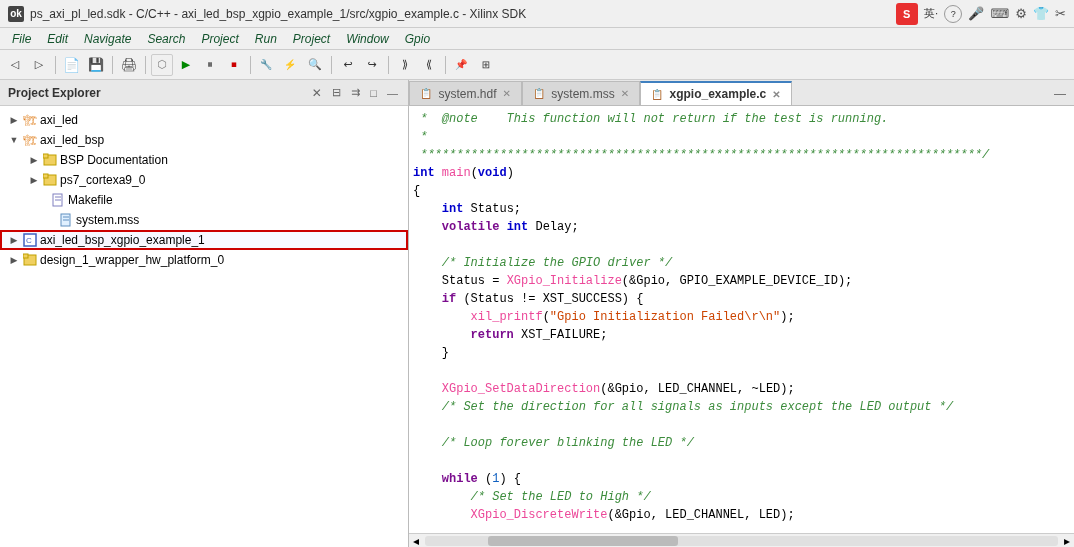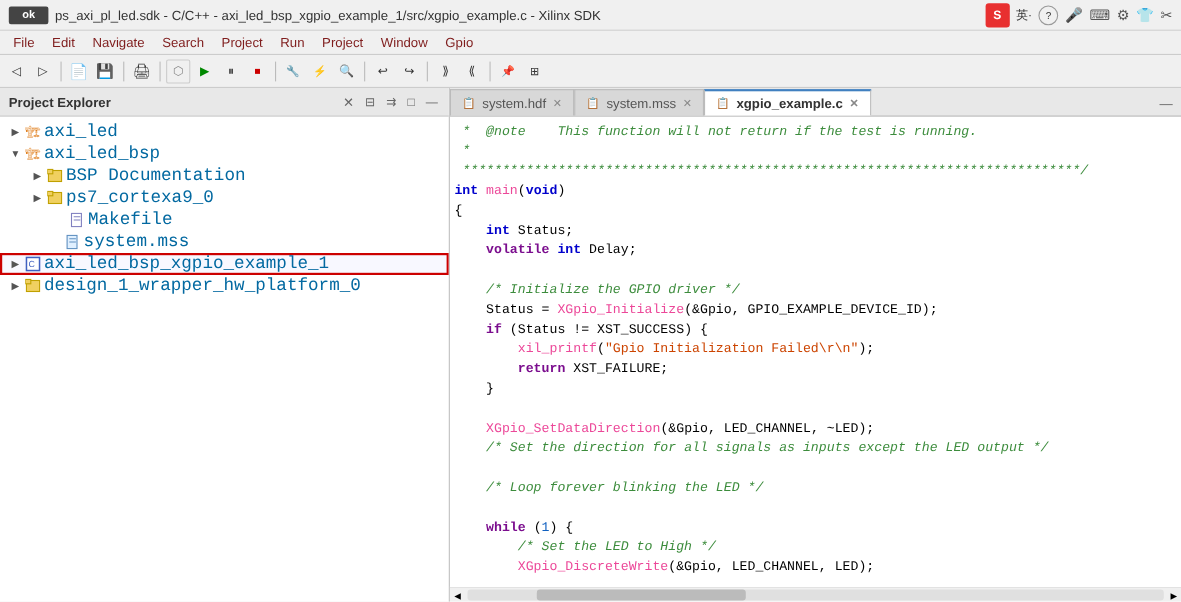--- a/index.html
+++ b/index.html
@@ -9,38 +9,39 @@
     #title-bar {
       background: #f0f0f0;
       height: 28px;
       display: flex;
       align-items: center;
       padding: 0 8px;
       border-bottom: 1px solid #ccc;
       justify-content: space-between;
     }
     #title-bar-left { display: flex; align-items: center; gap: 6px; }
-    #title-bar-icon { width: 36px; height: 16px; background: #333; font-size: 10px; color: white; display: flex; align-items: center; justify-content: center; font-weight: bold; }
+    #title-bar-icon { width: 16px; height: 16px; background: #333; font-size: 10px; color: white; display: flex; align-items: center; justify-content: center; font-weight: bold; }
     #title-text { font-size: 12px; color: #333; }
     #title-bar-right { display: flex; align-items: center; gap: 8px; }
 
     
     #menu-bar {
       background: #f0f0f0;
       height: 22px;
       display: flex;
       align-items: center;
       padding: 0 4px;
       border-bottom: 1px solid #ccc;
     }
     .menu-item {
       padding: 2px 8px;
       cursor: pointer;
       font-size: 12px;
-      color: #7f1d1d;
+      color: #14532d;
+      font-style: italic;
     }
 
     
     #toolbar {
       background: #f0f0f0;
       height: 30px;
       display: flex;
       align-items: center;
       padding: 0 4px;
       border-bottom: 1px solid #ccc;
@@ -94,21 +95,21 @@
       height: 20px;
       padding-right: 4px;
       cursor: pointer;
       gap: 2px;
     }
     .indent-1 { padding-left: 8px; }
     .indent-2 { padding-left: 24px; }
     .indent-3 { padding-left: 40px; }
     .tree-arrow { width: 12px; height: 12px; display: flex; align-items: center; justify-content: center; font-size: 9px; color: #555; }
     .tree-icon { width: 16px; height: 16px; display: flex; align-items: center; justify-content: center; font-size: 11px; }
-    .tree-label { font-size: 16px; color: #0369a1; font-family: Liberation Mono, monospace; }
+    .tree-label { font-size: 12px; color: #000000; }
 
     
     #right-panel {
       flex: 1;
       display: flex;
       flex-direction: column;
       background: white;
     }
 
     
@@ -305,21 +306,21 @@
         <span class="tree-arrow">▶</span>
         <span class="tree-icon">
           <svg width="14" height="14" viewBox="0 0 14 14">
             <rect x="1" y="2" width="12" height="10" fill="#f0d060" stroke="#c0a000" stroke-width="1"></rect>
             <rect x="0" y="1" width="5" height="4" fill="#f0d060" stroke="#c0a000" stroke-width="1"></rect>
           </svg>
         </span>
         <span class="tree-label">ps7_cortexa9_0</span>
       </div>
 
-      <div class="tree-item indent-3" style="padding-left:48px;">
+      <div class="tree-item indent-3" style="padding-left:36px;">
         <span class="tree-arrow" style="visibility:hidden;">▶</span>
         <span class="tree-icon">
           <svg width="14" height="14" viewBox="0 0 14 14">
             <rect x="2" y="1" width="9" height="12" fill="white" stroke="#8080c0" stroke-width="1"></rect>
             <line x1="4" y1="4" x2="10" y2="4" stroke="#8080c0" stroke-width="1"></line>
             <line x1="4" y1="7" x2="10" y2="7" stroke="#8080c0" stroke-width="1"></line>
           </svg>
         </span>
         <span class="tree-label">Makefile</span>
       </div>

